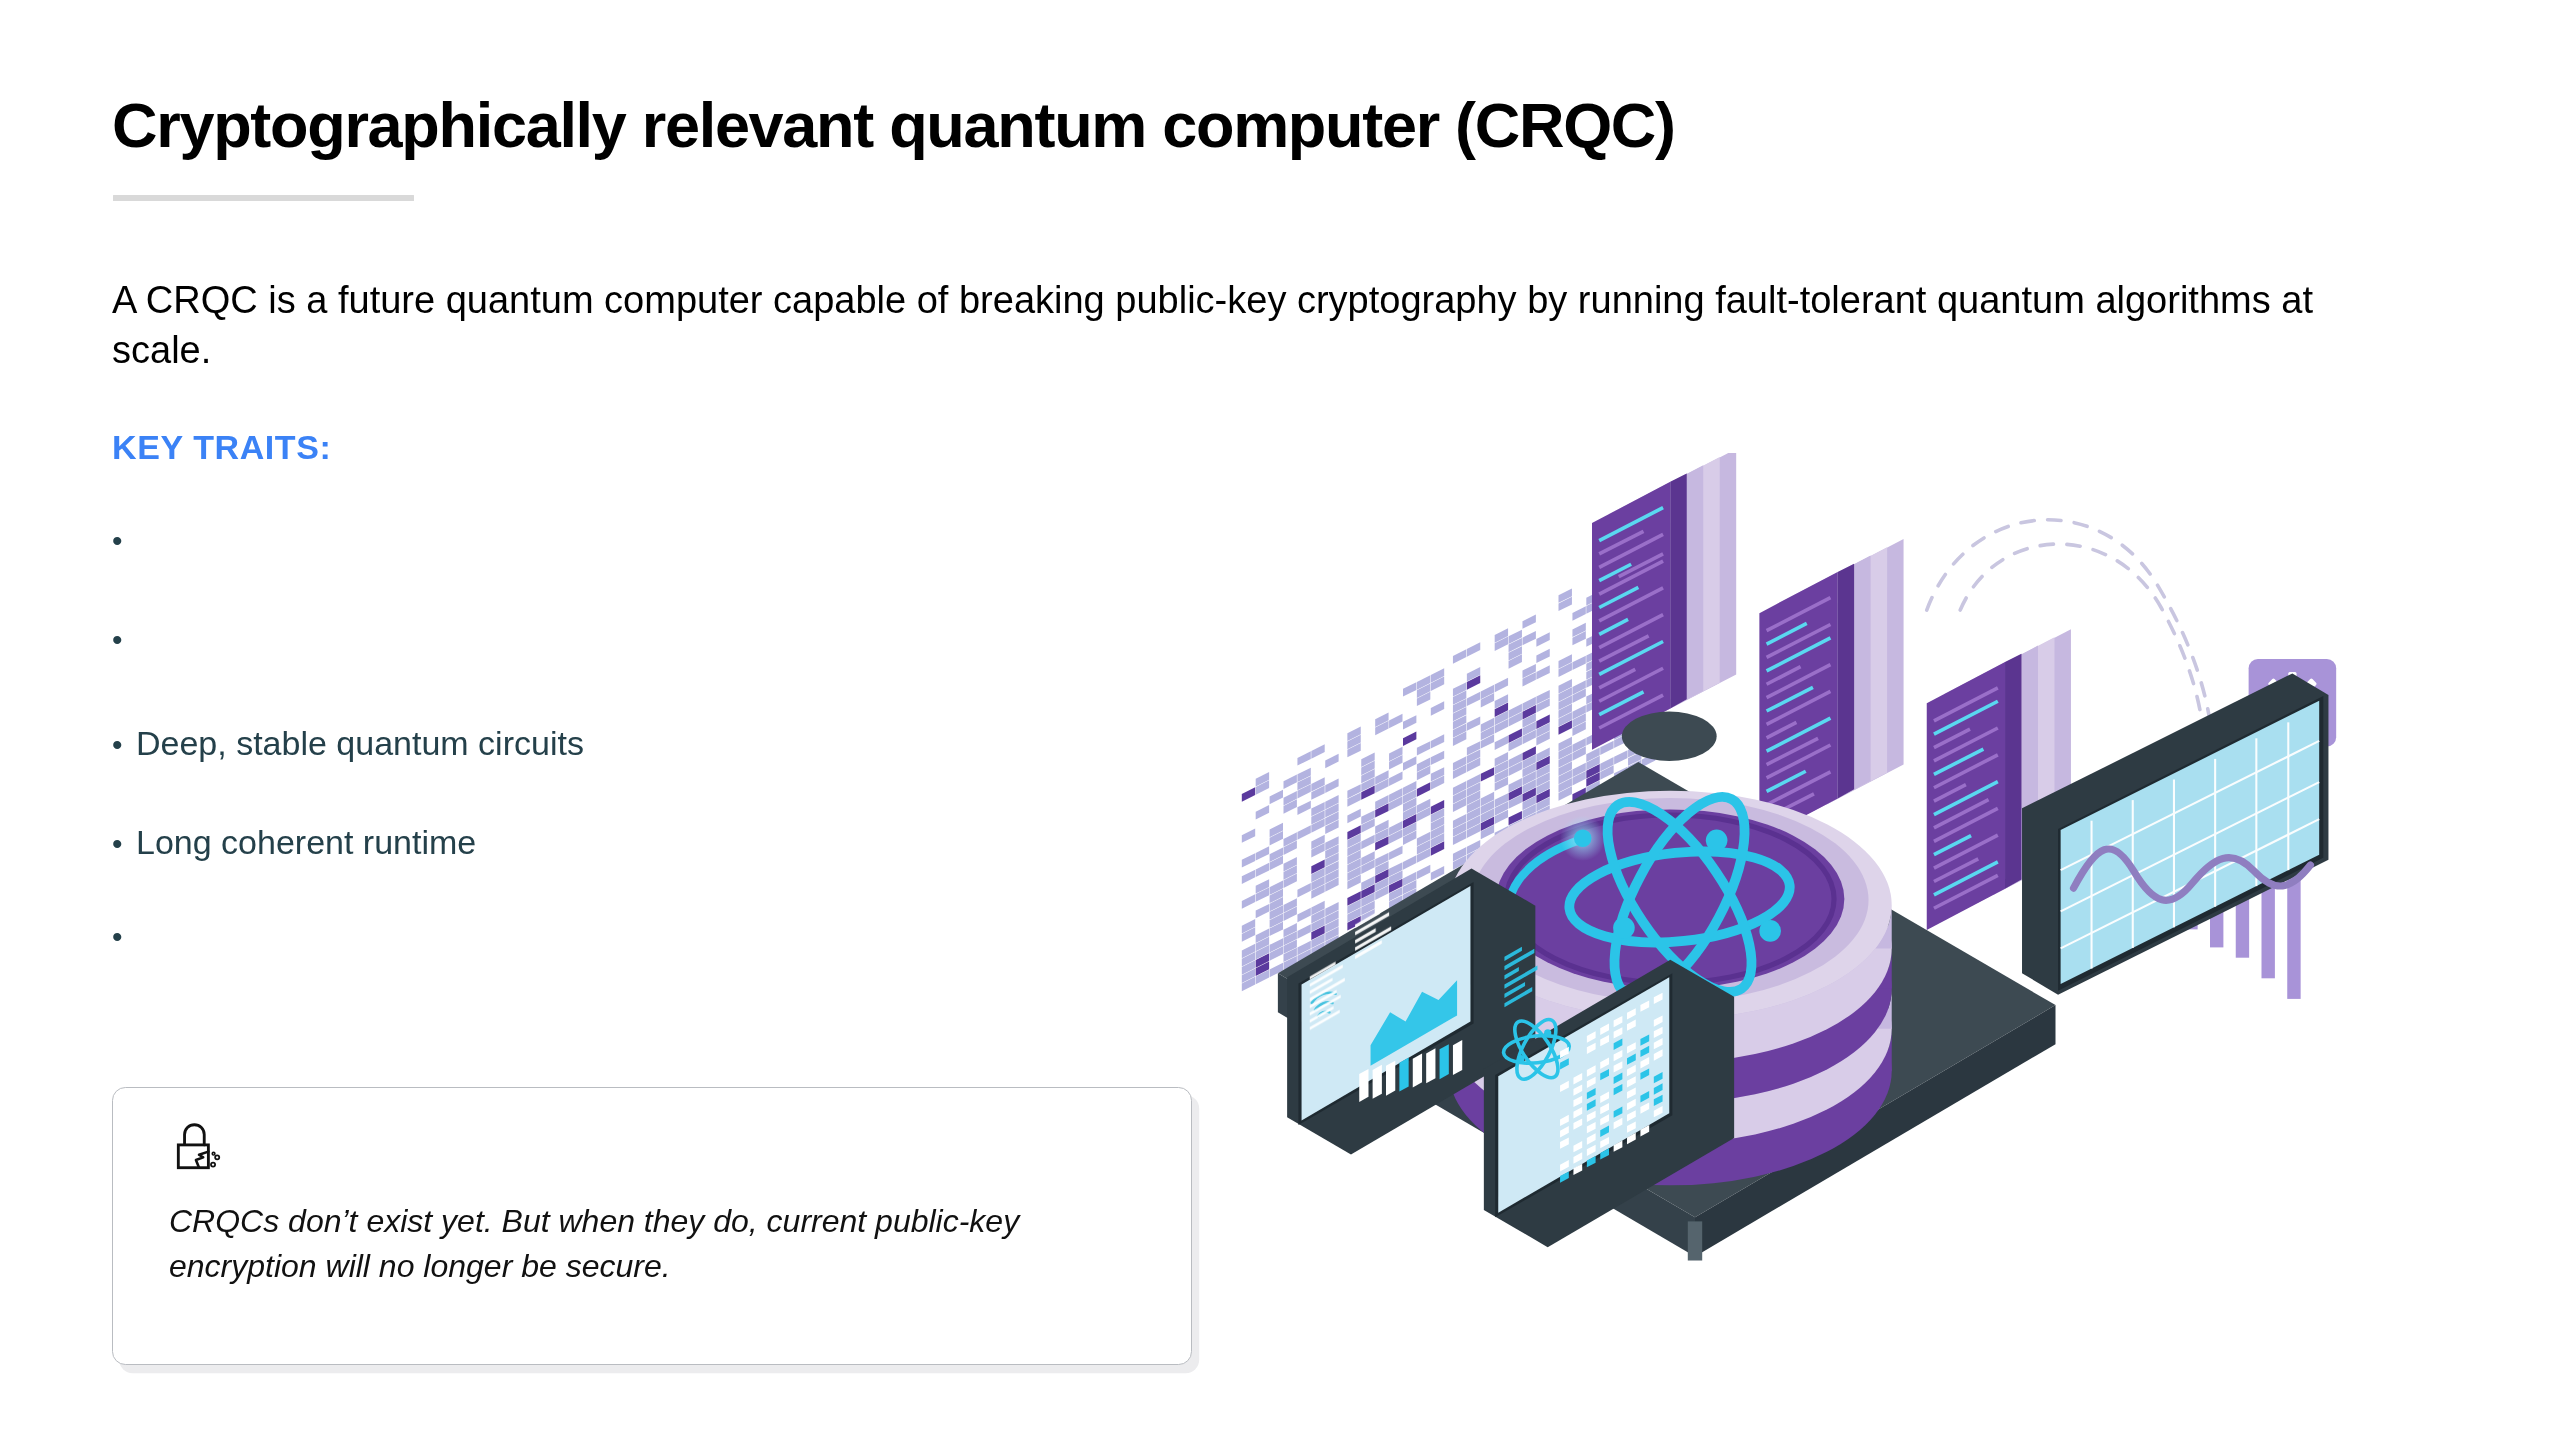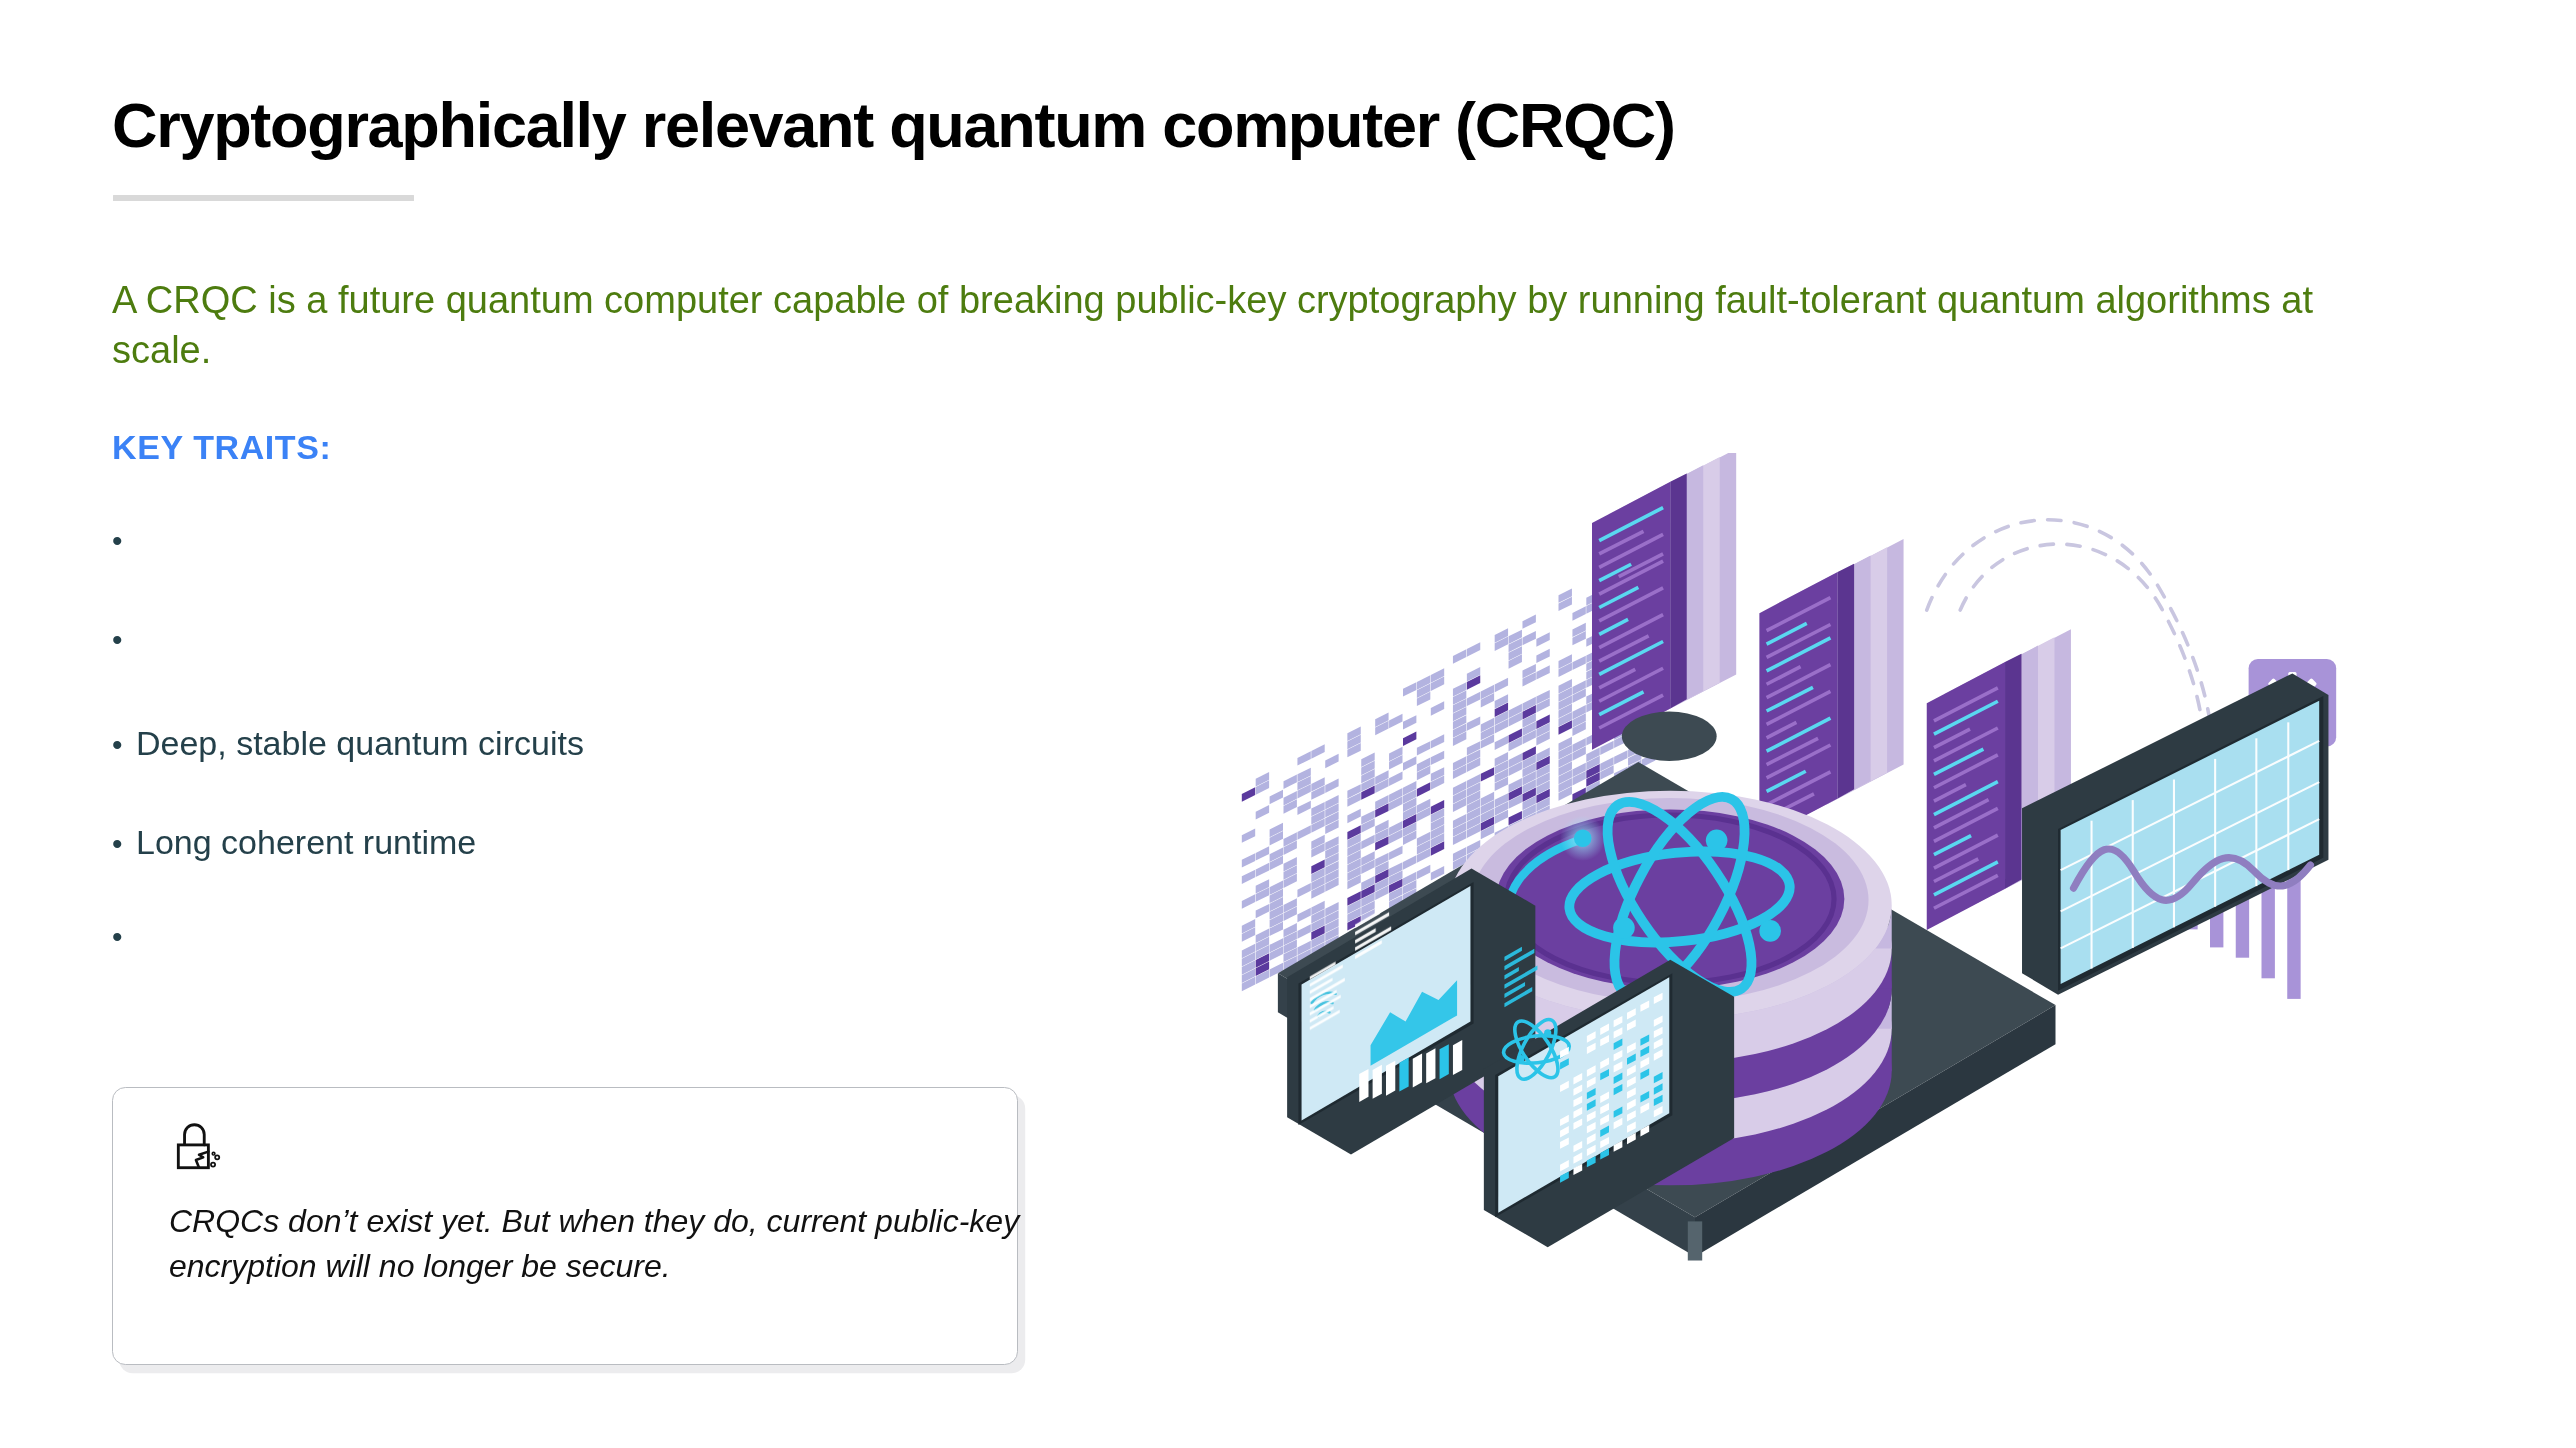--- a/index.html
+++ b/index.html
@@ -45,21 +45,21 @@
     border-radius: 0.5px;
   }
 
   .description {
     position: absolute;
     left: 0;
     top: 237px;
     width: 2231px;
     font-size: 38px;
     line-height: 1.32;
-    color: #4d7c0f;
+    color: #000000;
     font-weight: 400;
   }
 
   .key-traits-label {
     position: absolute;
     left: 0;
     top: 428px;
     font-size: 34px;
     font-weight: 800;
     letter-spacing: 0.6px;
@@ -89,21 +89,21 @@
     color: #24404a;
     font-weight: 400;
     white-space: nowrap;
   }
 
   
   .callout {
     position: absolute;
     left: 112px;
     top: 1087px;
-    width: 906px;
+    width: 1080px;
     height: 278px;
     background: #ffffff;
     border: 1.5px solid #b9bcc1;
     border-radius: 13.4px;
     box-shadow: 7.2px 8.2px 0 0 #ececee;
     box-sizing: border-box;
   }
   .callout-icon {
     position: absolute;
     left: 56px;

